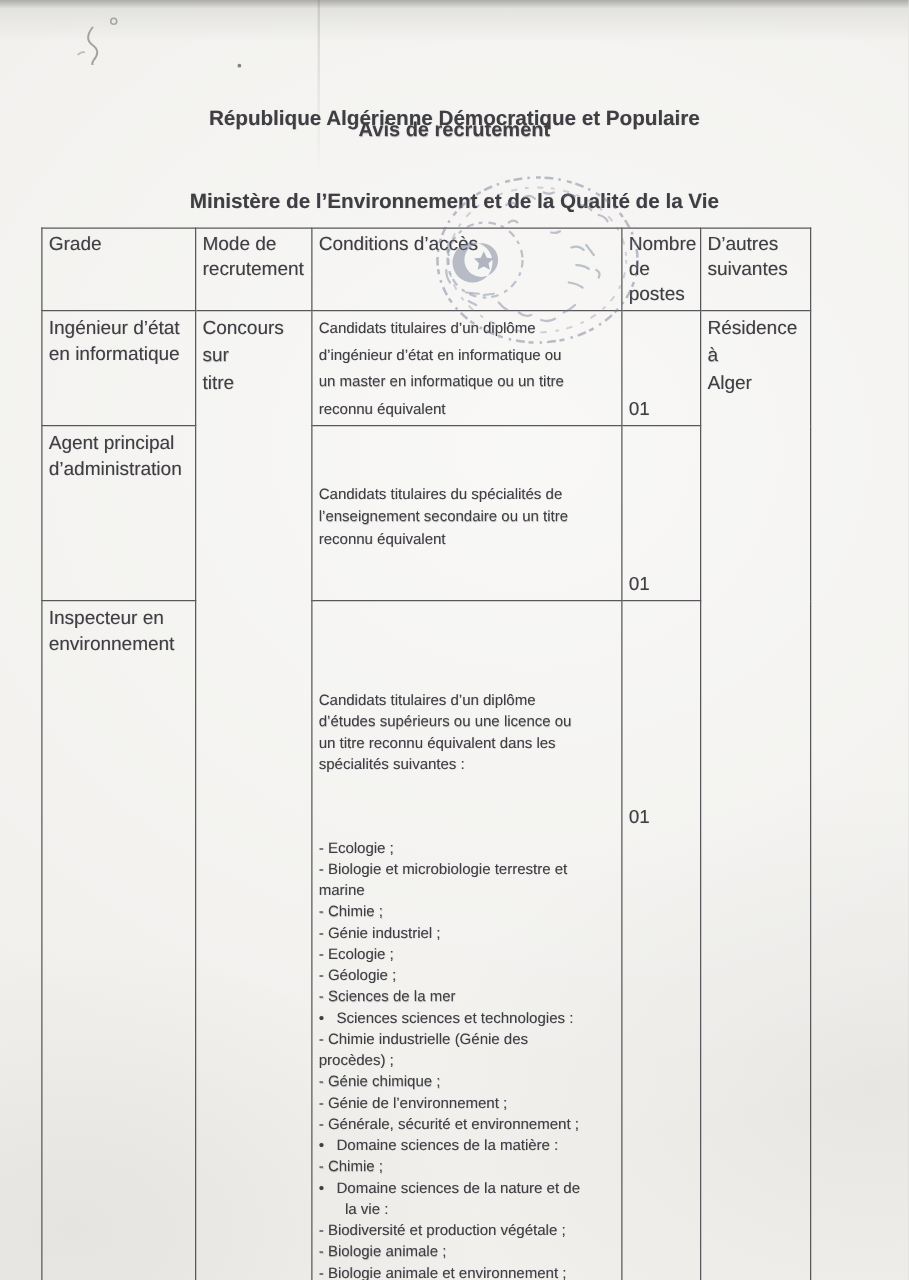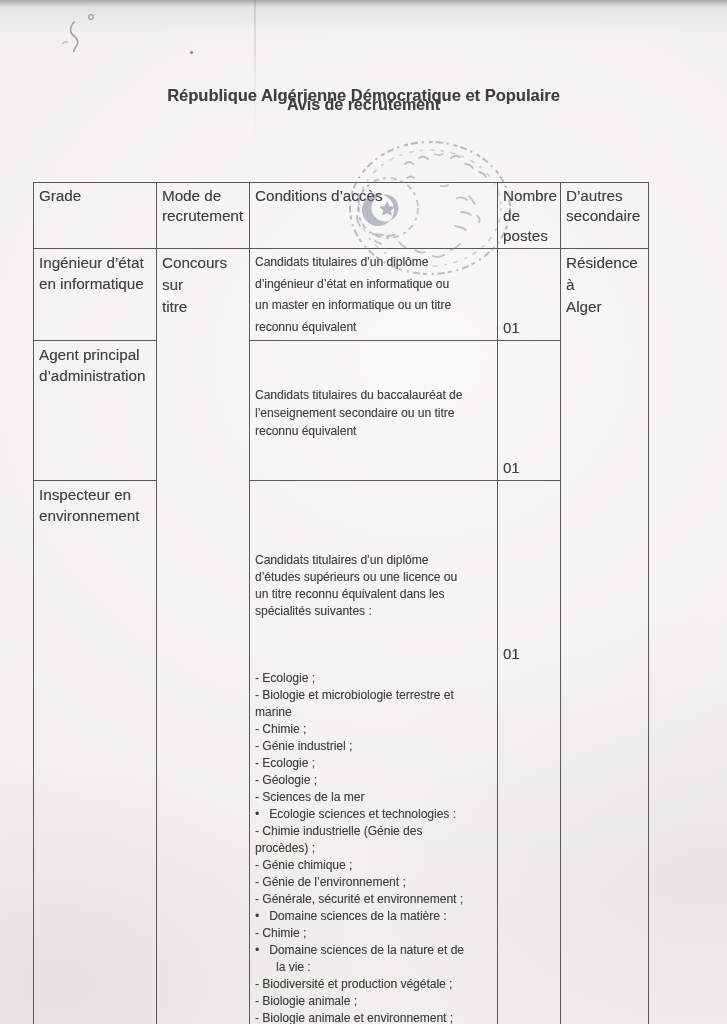--- a/index.html
+++ b/index.html
@@ -74,20 +74,21 @@
   <svg class="pen-mark" width="42" height="48" viewBox="0 0 42 48">
     <circle cx="31" cy="13" r="2.4" fill="none" stroke="#8f8f8a" stroke-width="1.3" opacity="0.75"></circle>
     <path d="M14,18 q-7,9 0,14 q7,5 1,12 q-3,4 2,8" fill="none" stroke="#90908b" stroke-width="1.6" stroke-linecap="round" opacity="0.8"></path>
     <path d="M2,40 q3,-3 6,-2" fill="none" stroke="#9a9a95" stroke-width="1.4" opacity="0.6"></path>
   </svg>
 
   <span class="title-dot"></span>
 
   <div class="title-block">
     <div>République Algérienne Démocratique et Populaire</div>
+    <div>Ministère de l’Environnement et de la Qualité de la Vie</div>
   </div>
 
   <div class="notice-title">Avis de recrutement</div>
 
 
   <table class="doc">
     <colgroup>
       <col style="width:123px">
         <col style="width:93px">
         <col style="width:248px">
@@ -97,56 +98,56 @@
     <tbody>
         <tr class="hdr">
       <th>Grade</th>
       <th>Mode de
 recrutement</th>
       <th>Conditions d’accès</th>
       <th>Nombre
 de
 postes</th>
       <th>D’autres
-secondaire</th>
+suivantes</th>
     </tr>
     <tr class="r1">
       <td class="grade">Ingénieur d’état
 en informatique</td>
       <td class="mode-cell" rowspan="3">Concours sur
 titre</td>
       <td class="cond">Candidats titulaires d’un diplôme
 d’ingénieur d’état en informatique ou
 un master en informatique ou un titre
 reconnu équivalent</td>
       <td class="num bottom">01</td>
       <td class="autres-cell" rowspan="3">Résidence à
 Alger</td>
     </tr>
     <tr class="r2">
       <td class="grade">Agent principal
 d’administration</td>
       <td class="cond cond2">
-        <div class="fit">Candidats titulaires du baccalauréat de
+        <div class="fit">Candidats titulaires du spécialités de
 l’enseignement secondaire ou un titre
 reconnu équivalent</div>
       </td>
       <td class="num bottom">01</td>
     </tr>
     <tr class="r3">
       <td class="grade">Inspecteur en
 environnement</td>
       <td class="cond cond3">
         <div class="fit">
           <div>Candidats titulaires d’un diplôme
 d’études supérieurs ou une licence ou
 un titre reconnu équivalent dans les
 spécialités suivantes :</div>
           <div class="sp-list"><div class="sp-item">- Ecologie ;</div><div class="sp-item">- Biologie et microbiologie terrestre et
-marine</div><div class="sp-item">- Chimie ;</div><div class="sp-item">- Génie industriel ;</div><div class="sp-item">- Ecologie ;</div><div class="sp-item">- Géologie ;</div><div class="sp-item">- Sciences de la mer</div><div class="sp-item bullet">•   Ecologie sciences et technologies :</div><div class="sp-item">- Chimie industrielle (Génie des
+marine</div><div class="sp-item">- Chimie ;</div><div class="sp-item">- Génie industriel ;</div><div class="sp-item">- Ecologie ;</div><div class="sp-item">- Géologie ;</div><div class="sp-item">- Sciences de la mer</div><div class="sp-item bullet">•   Sciences sciences et technologies :</div><div class="sp-item">- Chimie industrielle (Génie des
 procèdes) ;</div><div class="sp-item">- Génie chimique ;</div><div class="sp-item">- Génie de l’environnement ;</div><div class="sp-item">- Générale, sécurité et environnement ;</div><div class="sp-item bullet">•   Domaine sciences de la matière :</div><div class="sp-item">- Chimie ;</div><div class="sp-item bullet">•   Domaine sciences de la nature et de
 la vie :</div><div class="sp-item">- Biodiversité et production végétale ;</div><div class="sp-item">- Biologie animale ;</div><div class="sp-item">- Biologie animale et environnement ;</div></div>
         </div>
       </td>
       <td class="num mid">01</td>
     </tr>
   </tbody>
     </table>
 
   <svg class="stamp" width="172" height="148" viewBox="0 0 172 148" style="color:#6f7a92">

